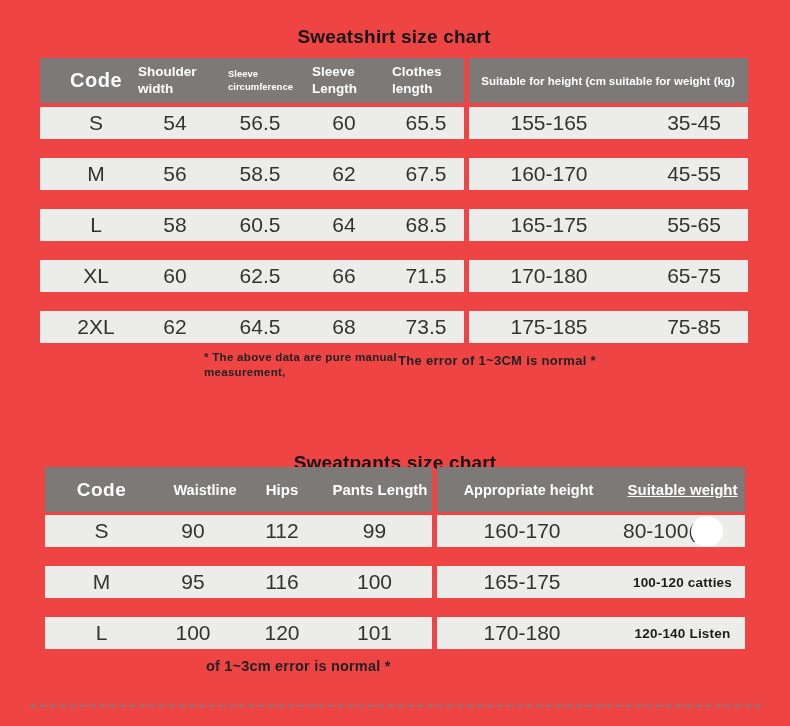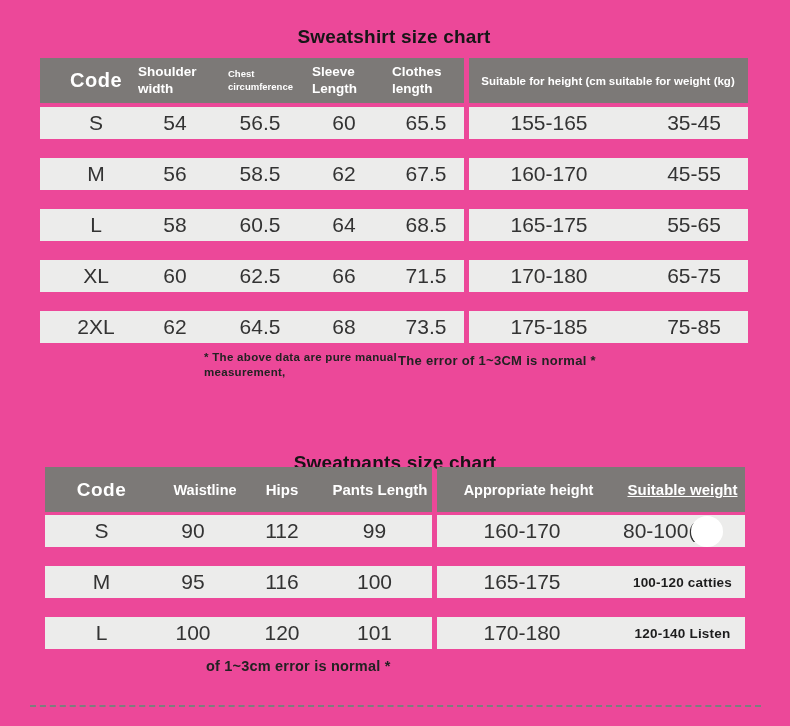--- a/index.html
+++ b/index.html
@@ -1,16 +1,16 @@
 <!DOCTYPE html>
 <html><head>
 <meta charset="utf-8">
 <style>
   html,body{margin:0;padding:0;background:#fff;}
-  .page{position:relative;width:790px;height:726px;background:#ec4899;
+  .page{position:relative;width:790px;height:726px;background:#ef4444;
         font-family:"Liberation Sans",sans-serif;overflow:hidden;}
 
   .title{position:absolute;text-align:center;font-weight:700;color:#161616;
          font-size:19px;letter-spacing:0.2px;}
   .title-1{left:40px;width:708px;top:26px;}
   .title-2{left:45px;width:700px;top:452px;}
 
   .hdr,.row{position:absolute;left:0;width:790px;}
   .hdr-1{top:58px;height:45px;}
   .hdr-2{top:467px;height:45px;}
@@ -81,21 +81,21 @@
 
 <div class="page">
 
   <div class="title title-1">Sweatshirt size chart</div>
 
   <div class="hdr hdr-1">
     <div class="bg t1bg-left"></div>
     <div class="bg t1bg-right"></div>
     <div class="hcell hc-code">Code</div>
     <div class="hcell hc-shoulder">Shoulder width</div>
-    <div class="hcell hc-chest">Chest circumference</div>
+    <div class="hcell hc-chest">Sleeve circumference</div>
     <div class="hcell hc-sleeve">Sleeve Length</div>
     <div class="hcell hc-clothes">Clothes length</div>
     <div class="hcell hc-right">
       <span>Suitable for height (cm</span>
       <span>suitable for weight (kg)</span>
     </div>
   </div>
 
   <div class="row" style="top:107px">
     <div class="bg t1bg-left"></div>

